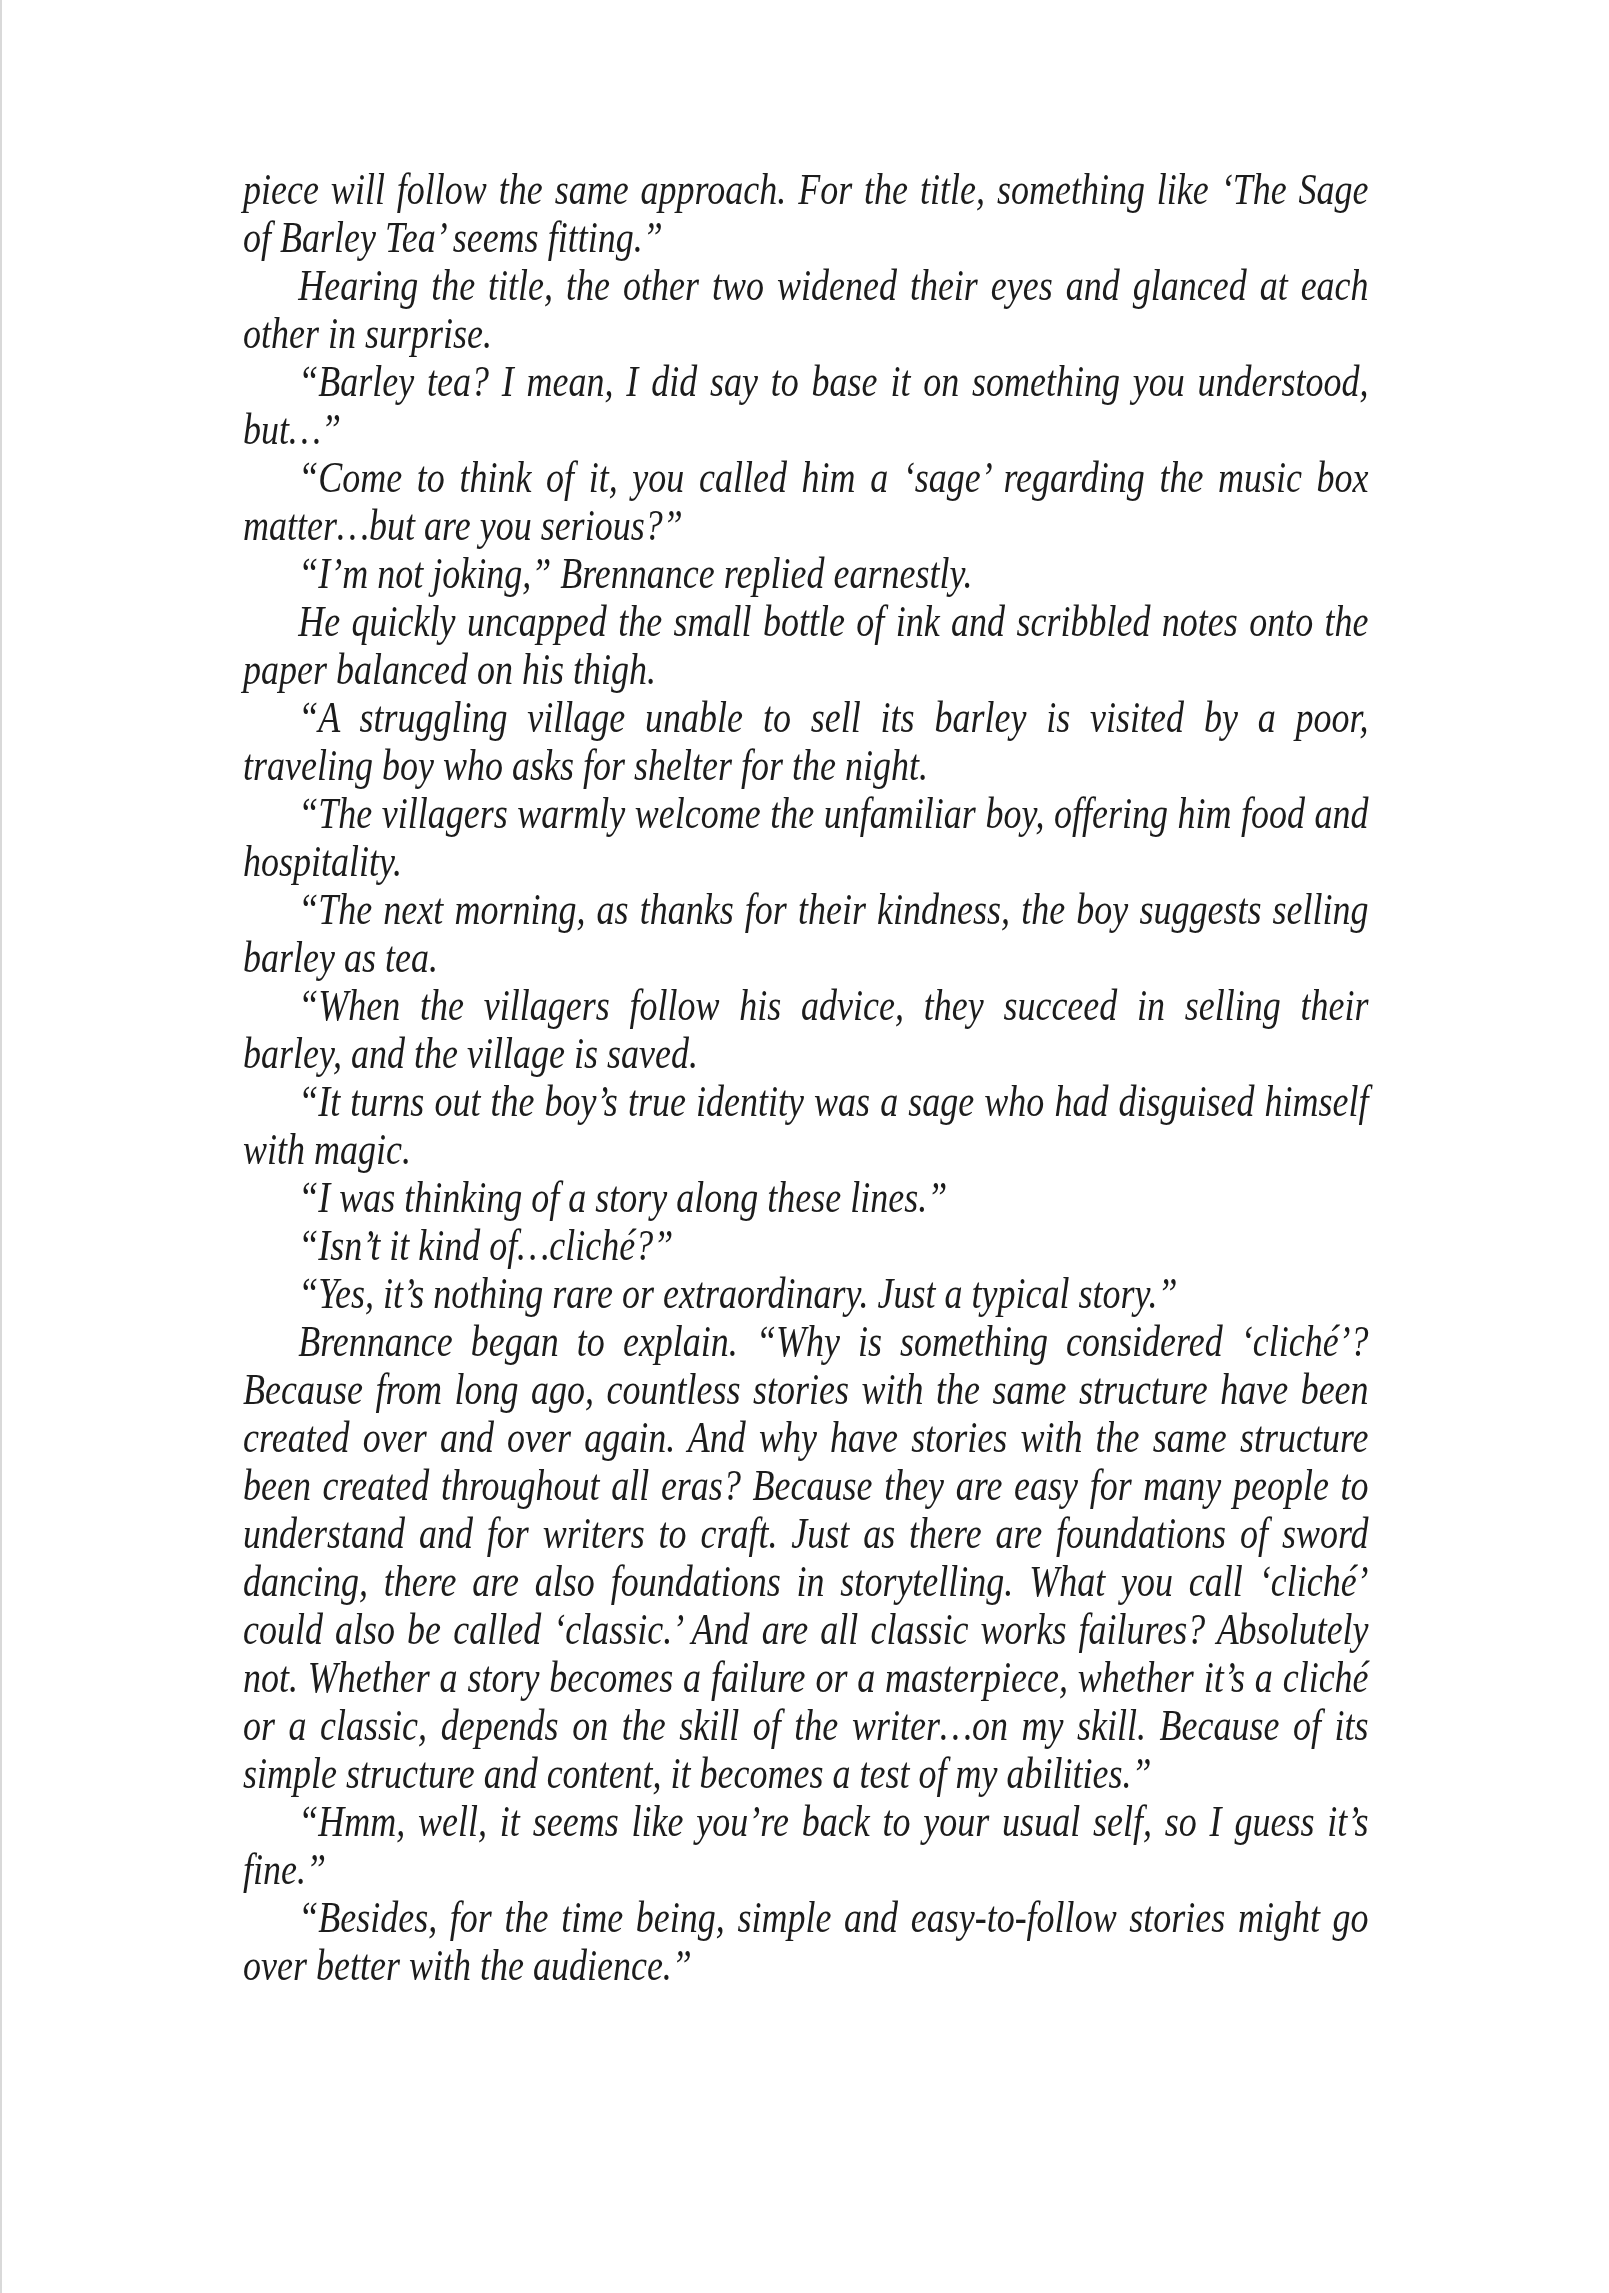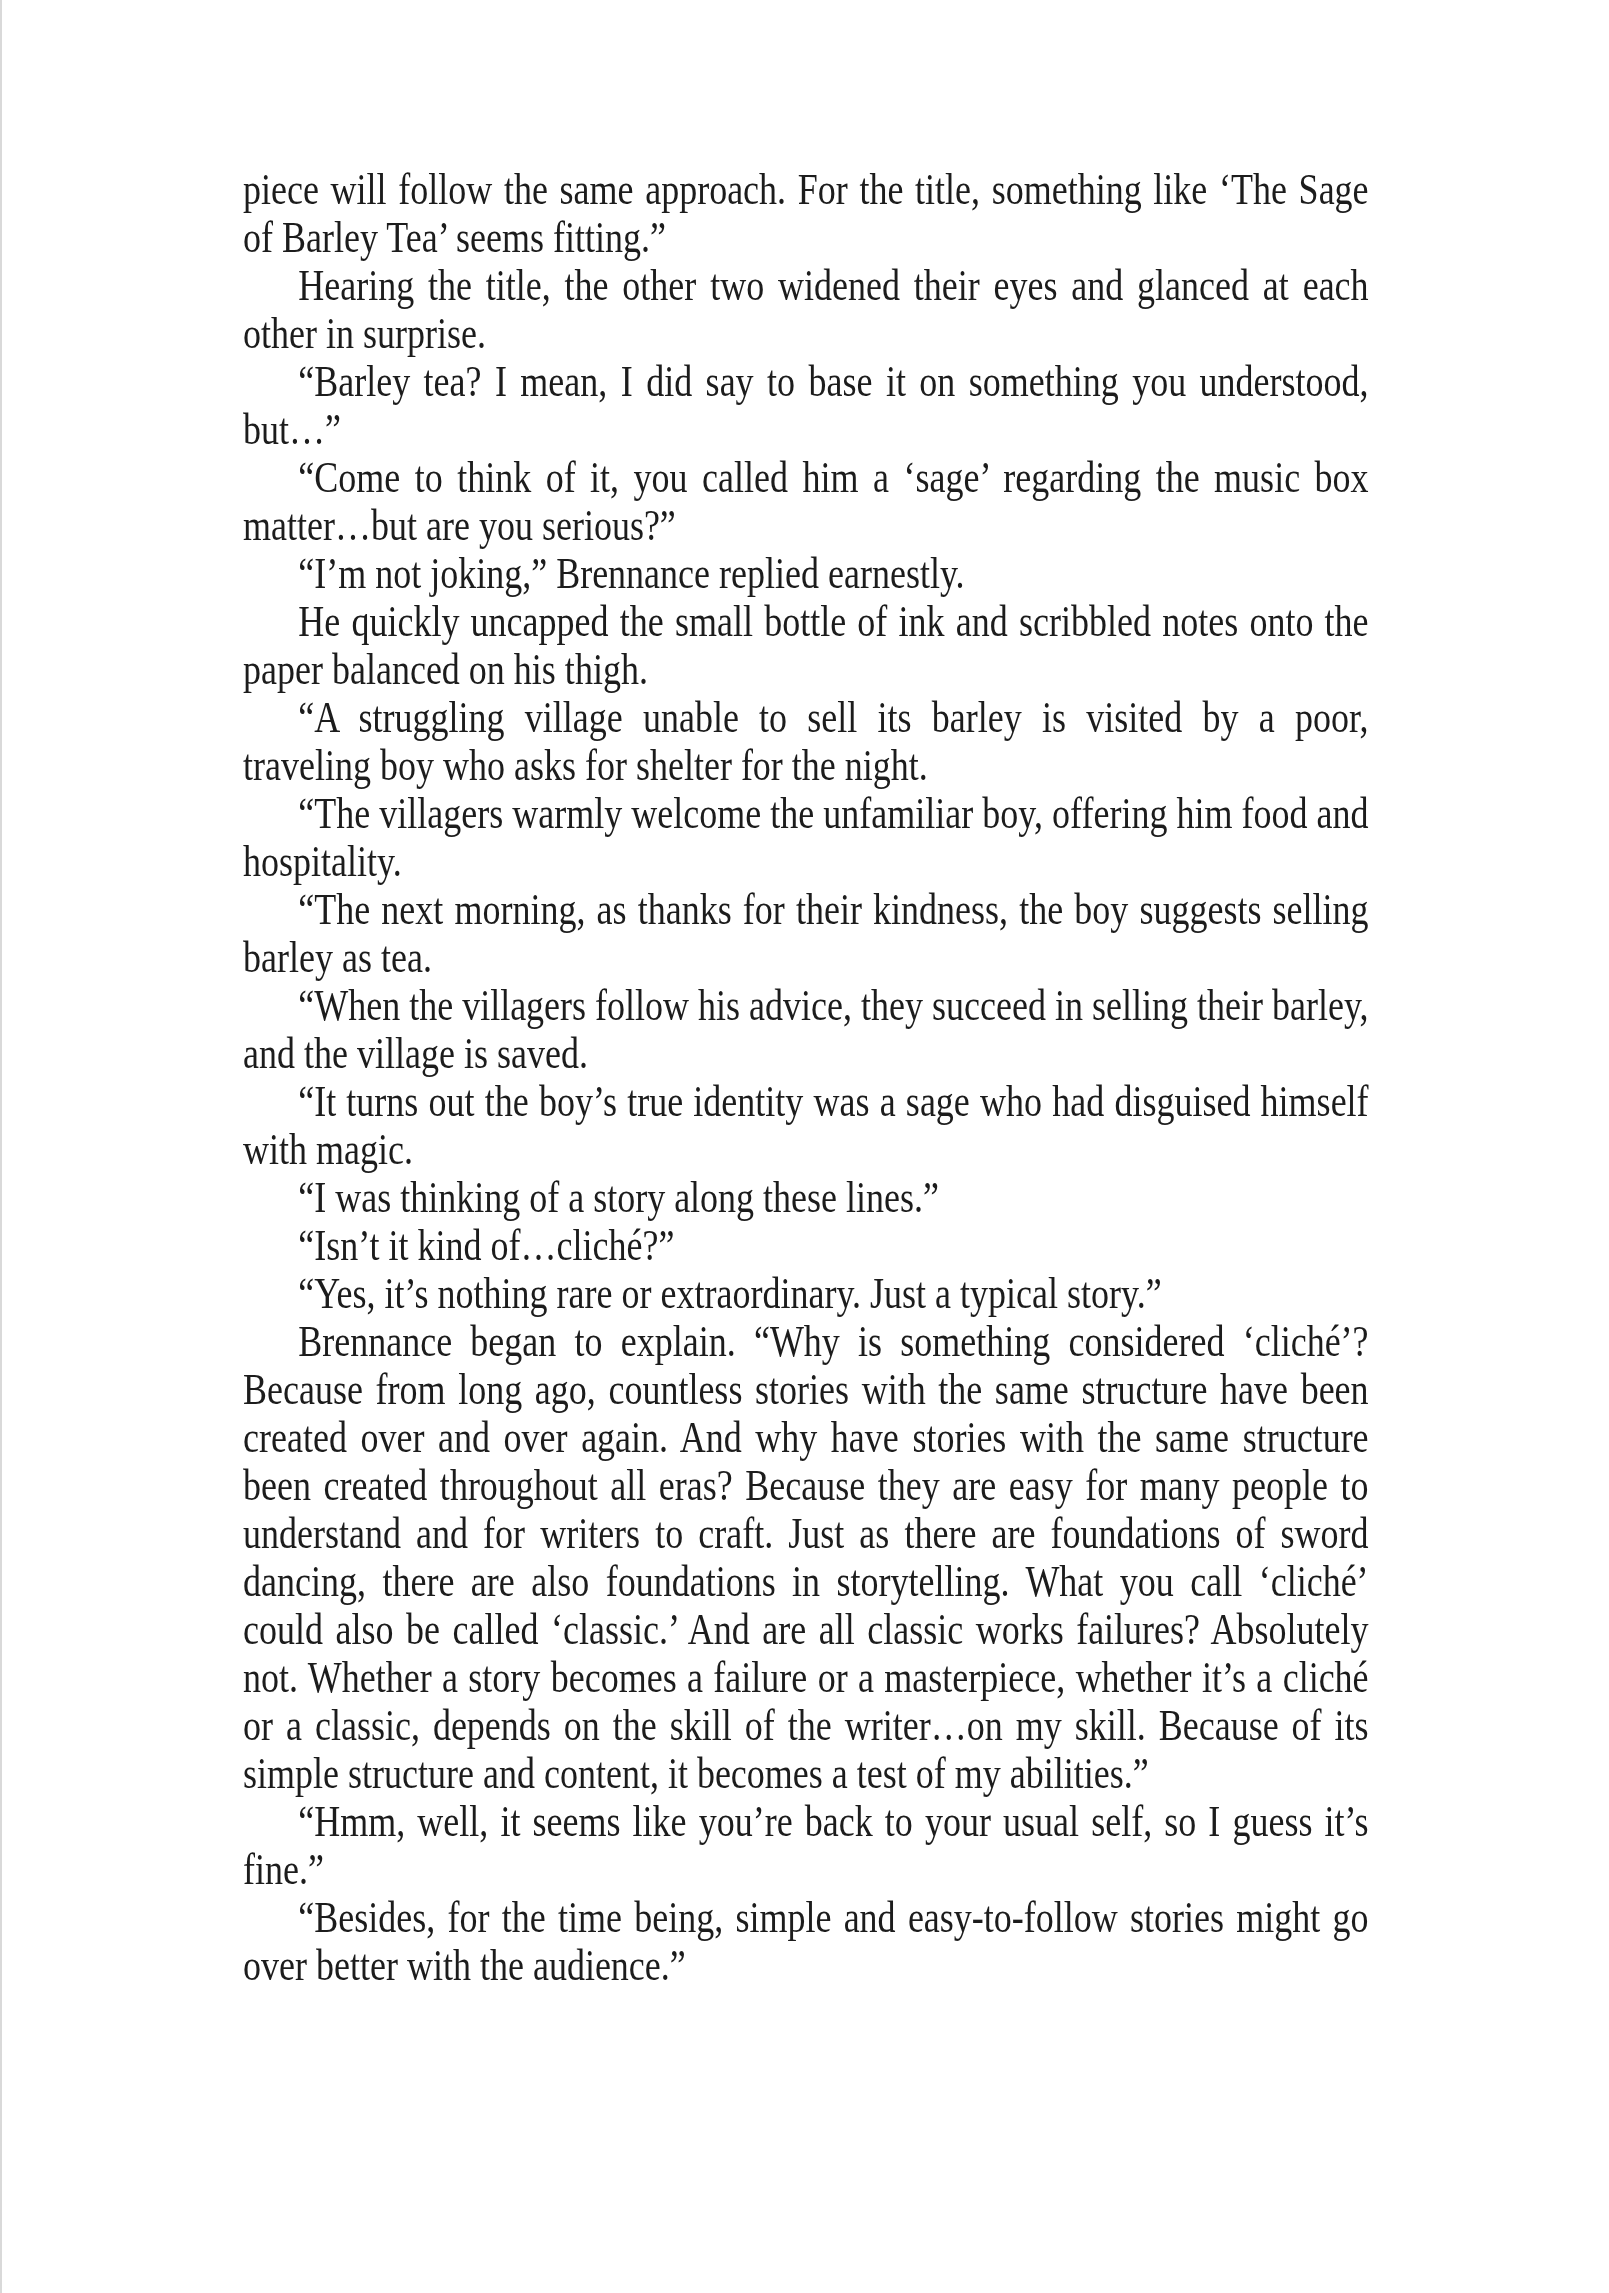--- a/index.html
+++ b/index.html
@@ -10,20 +10,21 @@
     width: 1609px;
     height: 2293px;
     position: relative;
     background: #ffffff;
     overflow: hidden;
   }
   .page {
     position: absolute;
     inset: 0;
     background: #ffffff;
+    font-style: italic;
   }
   .edge-line {
     position: absolute;
     left: 0;
     top: 0;
     width: 1.9px;
     height: 100%;
     background: #d9d9d9;
   }
   .text-block {

